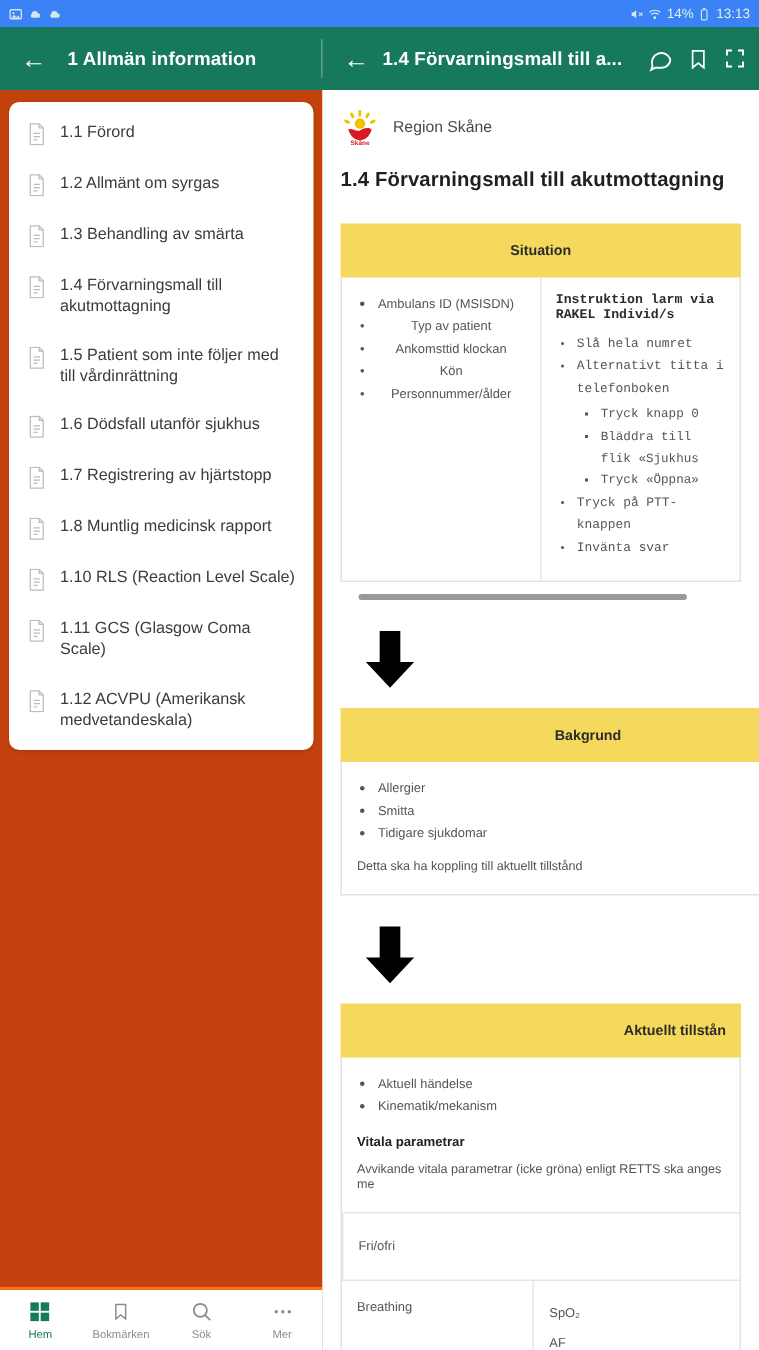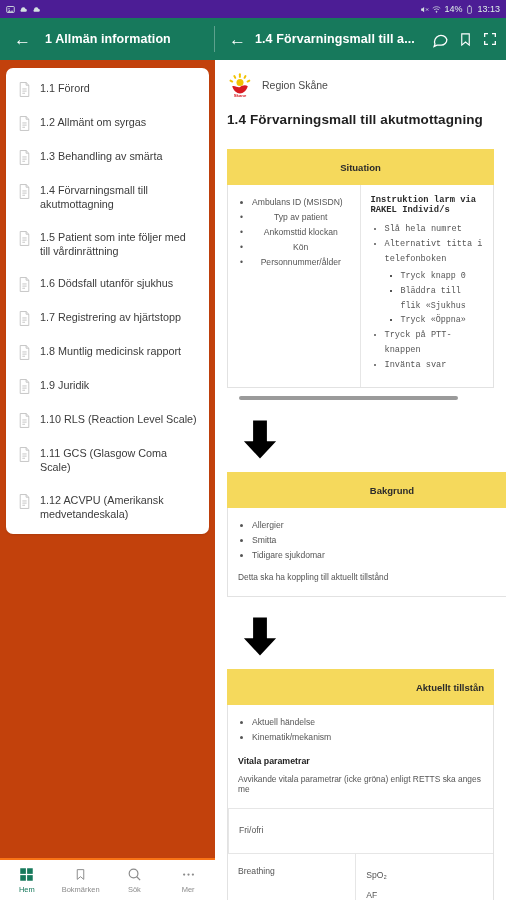--- a/index.html
+++ b/index.html
@@ -6,21 +6,21 @@
   html,body { width:506px; height:900px; }
   body {
     font-family: "Liberation Sans", sans-serif;
     background:#ffffff;
     overflow:hidden;
     position:relative;
   }
 
   
   .statusbar{
-    height:18px; background:#4c1d95; color:#dff0e8;
+    height:18px; background:#3b82f6; color:#dff0e8;
     display:flex; align-items:center; justify-content:space-between;
     padding:0 6px; font-size:9px;
   }
   .sb-left{ display:flex; align-items:center; gap:4px; }
   .sb-right{ display:flex; align-items:center; gap:3px; font-size:9px; }
   .sb-ico{ width:9px; height:9px; display:inline-block; opacity:.92; }
 
   
   .appbar{ height:42px; background:#17795C; display:flex; }
   .ab-left{
@@ -240,28 +240,20 @@
 
       <div class="toc-item">
         <svg class="doc-ico" width="13" height="15" viewBox="0 0 24 28" fill="none" stroke="#bdbdbd" stroke-width="1.6">
             <path d="M4 1h11l5 5v21H4z"></path>
             <path d="M15 1v5h5"></path>
             <path d="M8 13h8M8 17h8M8 21h5"></path>
           </svg>
         <span class="toc-label">1.8 Muntlig medicinsk rapport</span>
       </div>
 
-      <div class="toc-item">
-        <svg class="doc-ico" width="13" height="15" viewBox="0 0 24 28" fill="none" stroke="#bdbdbd" stroke-width="1.6">
-            <path d="M4 1h11l5 5v21H4z"></path>
-            <path d="M15 1v5h5"></path>
-            <path d="M8 13h8M8 17h8M8 21h5"></path>
-          </svg>
-        <span class="toc-label">1.9 Juridik</span>
-      </div>
 
       <div class="toc-item">
         <svg class="doc-ico" width="13" height="15" viewBox="0 0 24 28" fill="none" stroke="#bdbdbd" stroke-width="1.6">
             <path d="M4 1h11l5 5v21H4z"></path>
             <path d="M15 1v5h5"></path>
             <path d="M8 13h8M8 17h8M8 21h5"></path>
           </svg>
         <span class="toc-label">1.10 RLS (Reaction Level Scale)</span>
       </div>
 

